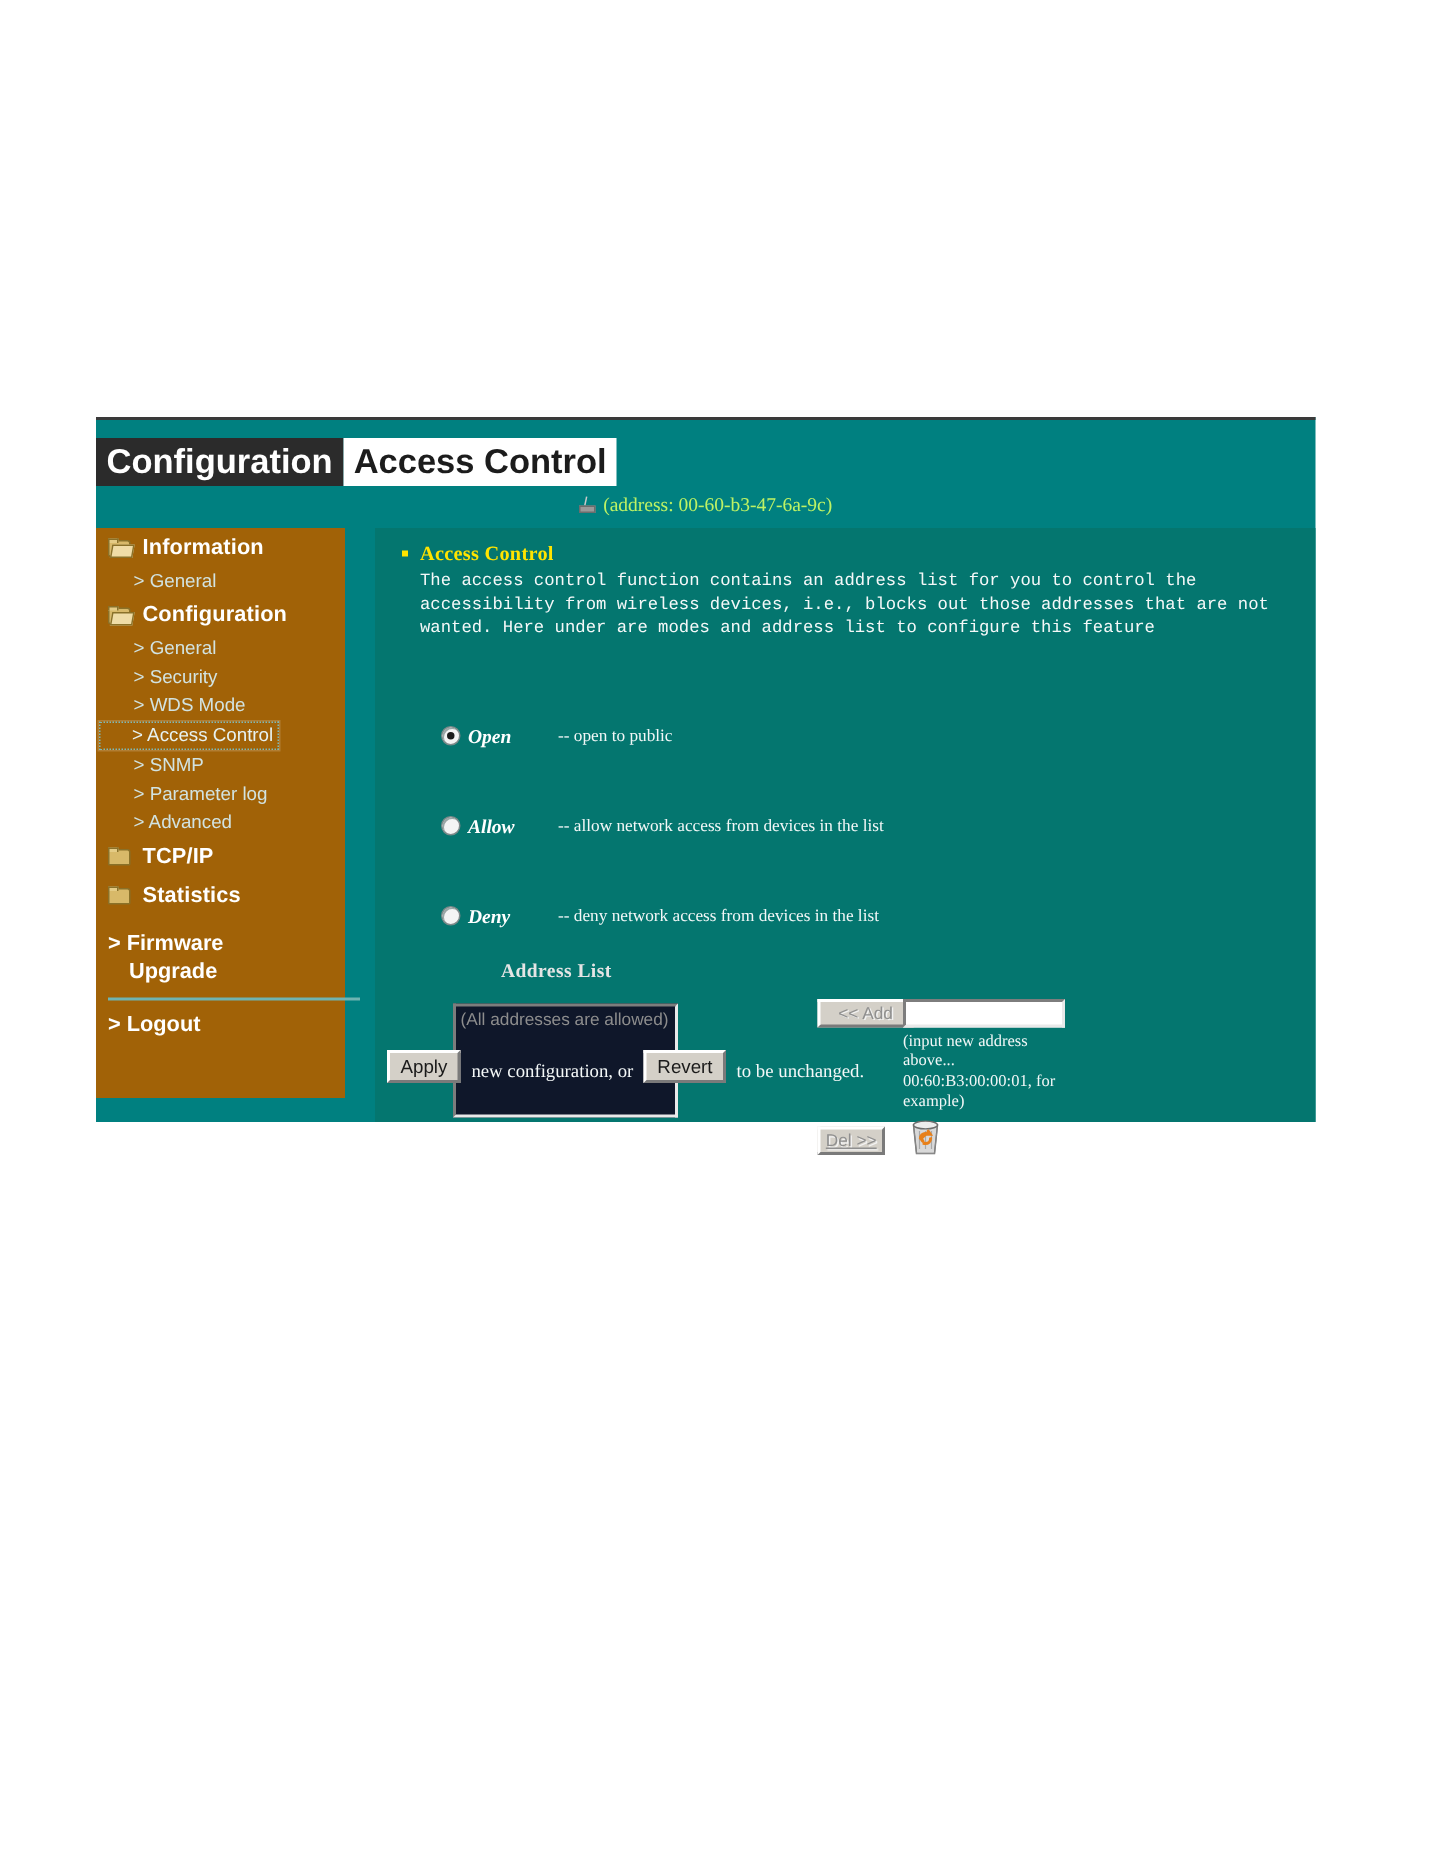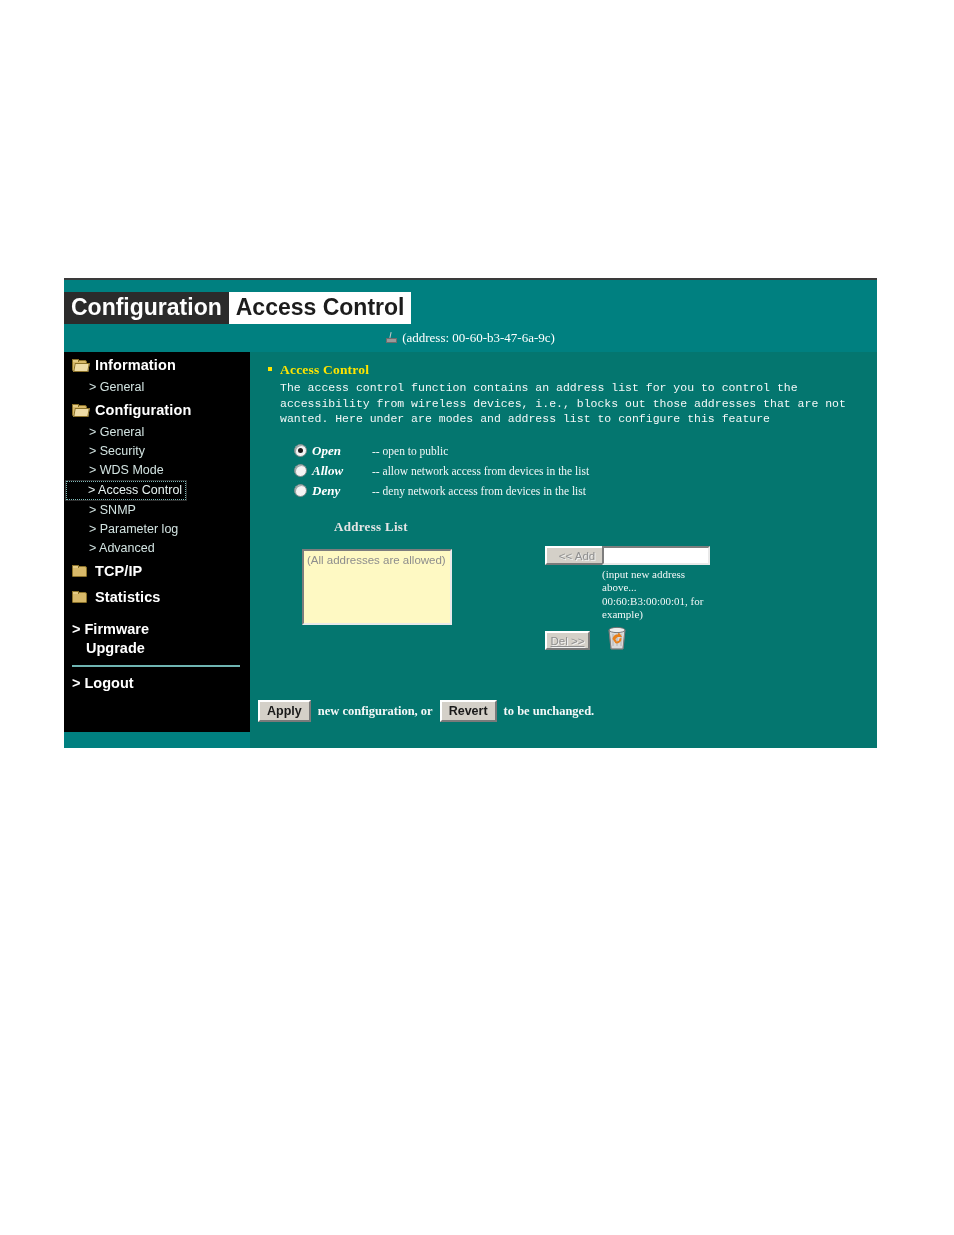--- a/index.html
+++ b/index.html
@@ -67,21 +67,21 @@
   #subtitle-wrap {
     position: absolute;
     left: 0; right: 0;
     top: 48px;
     text-align: center;
     white-space: nowrap;
   }
   #subtitle-wrap .sub-text {
     font-family: "Liberation Serif", serif;
     font-size: 13px;
-    color: #ffffff;
+    color: #bef264;
     vertical-align: middle;
   }
   .ap-icon {
     display: inline-block;
     position: relative;
     width: 12px;
     height: 12px;
     vertical-align: middle;
     margin-right: 4px;
   }
@@ -107,23 +107,23 @@
     left: 0;
     top: 72px;
     right: 0;
     bottom: 0;
   }
 
   
   #sidebar {
     position: absolute;
     left: 0; top: 0;
-    width: 186px;
+    width: 166px;
     bottom: 16px;
-    background: #000000;
+    background: #a16207;
   }
   .nav-group {
     position: relative;
     margin: 0;
     padding: 0;
   }
   .nav-top {
     display: flex;
     align-items: center;
     padding: 2px 0 2px 8px;
@@ -253,20 +253,21 @@
 
   
   #modes {
     padding: 14px 0 0 44px;
   }
   .mode-row {
     display: flex;
     align-items: center;
     height: 20px;
     white-space: nowrap;
+    margin-top: 40px;
   }
   .radio {
     width: 11px;
     height: 11px;
     border-radius: 50%;
     background: #f4f4f4;
     border: 1px solid #7d8a8a;
     box-shadow: inset 1px 1px 0 #9aa6a6;
     position: relative;
     flex: none;
@@ -309,21 +310,21 @@
     color: #e5e5e5;
     letter-spacing: 0.3px;
     padding-left: 40px;
   }
   #listbox {
     position: absolute;
     left: 52px;
     top: 30px;
     width: 150px;
     height: 76px;
-    background: #fef9c3;
+    background: #0f172a;
     border: 2px solid;
     border-color: #7d7d7d #e9e9e9 #e9e9e9 #7d7d7d;
     box-sizing: border-box;
     overflow: hidden;
   }
   #listbox-placeholder {
     font-family: "Liberation Sans", sans-serif;
     font-size: 11.5px;
     color: #8d8d8d;
     padding: 3px 0 0 3px;
@@ -403,23 +404,22 @@
     color: #f2f7f7;
     padding-left: 44px;
     margin-top: 4px;
   }
   #action-bar {
     position: absolute;
     left: 0;
     bottom: 26px;
     padding-left: 8px;
     display: flex;
-    align-items: center;
-    white-space: nowrap;
-    font-weight: bold;
+    align-items: flex-end;
+    white-space: nowrap;
   }
   #apply-button, #revert-button {
     height: 22px;
     line-height: 18px;
     padding: 0 7px;
     font-size: 12.5px;
   }
   .action-text {
     font-family: "Liberation Serif", serif;
     font-size: 12.5px;

